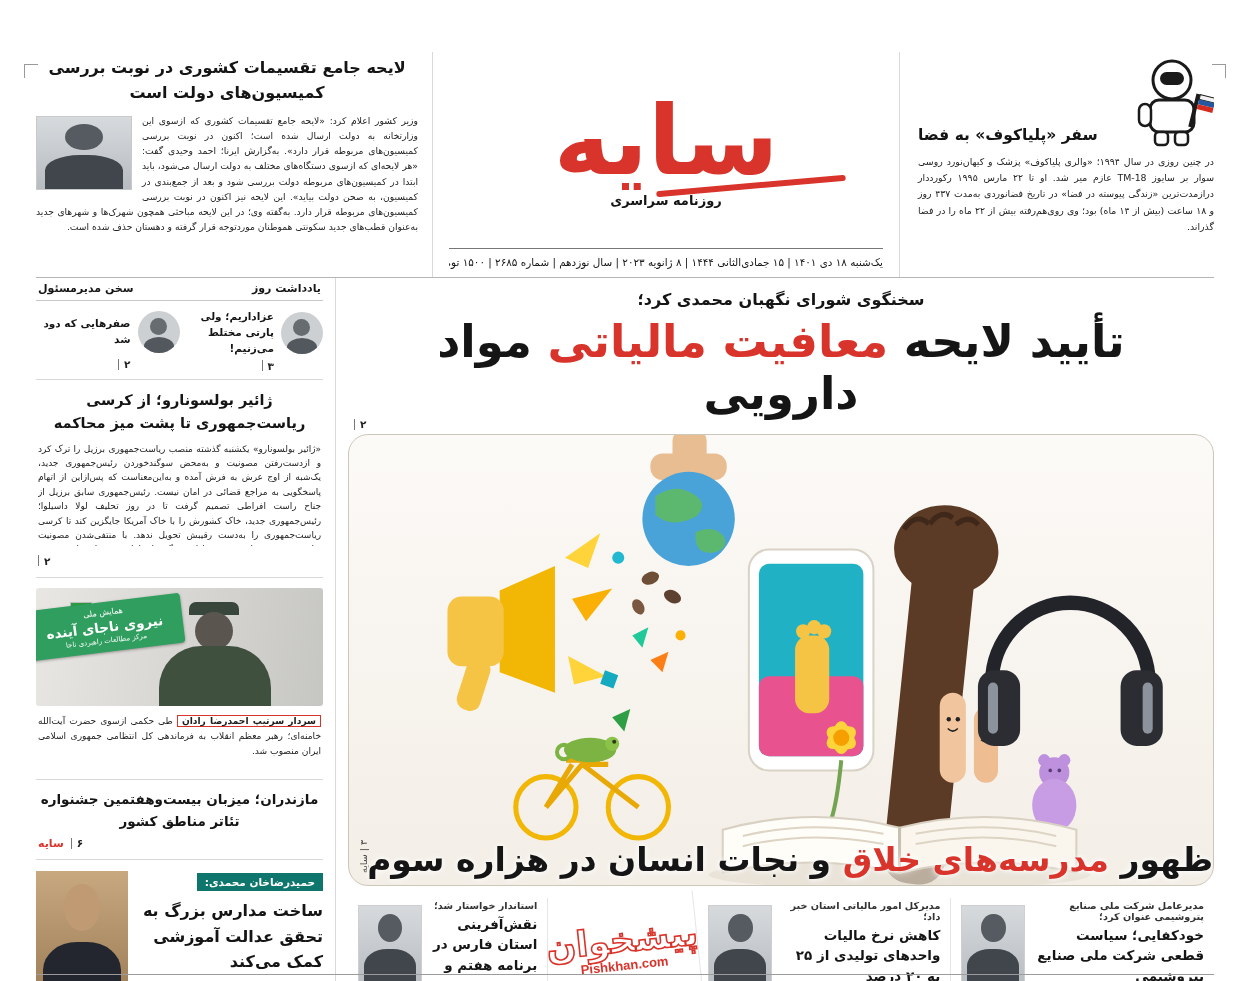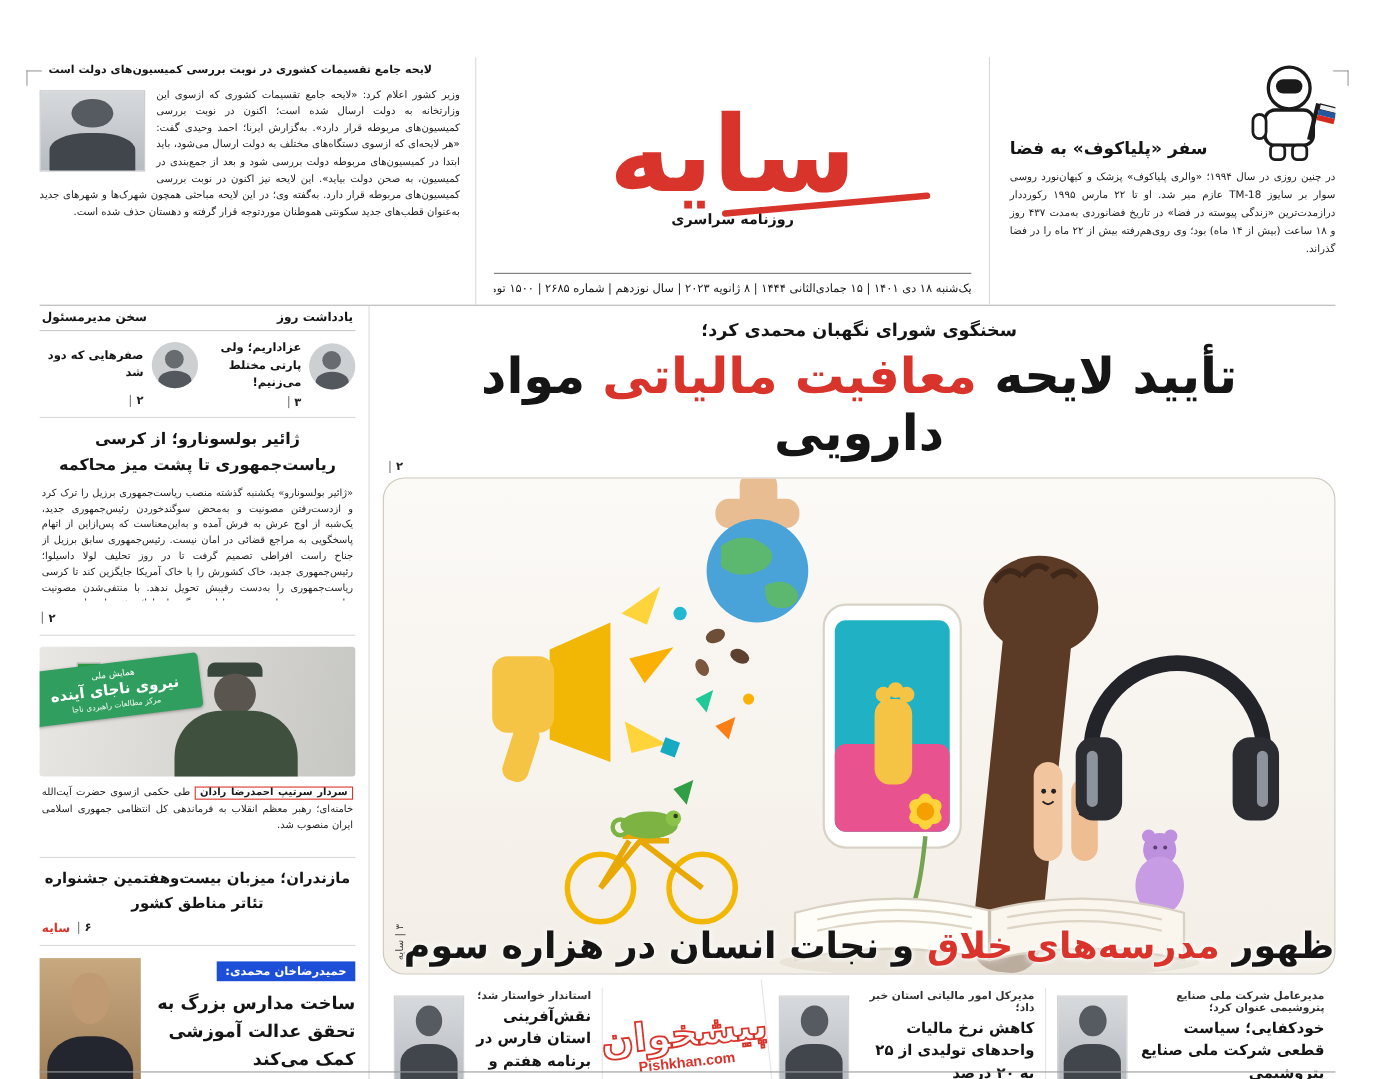--- a/index.html
+++ b/index.html
@@ -20,21 +20,21 @@
 
   .top-center{flex:1;min-width:0;display:flex;flex-direction:column;border-left:1px solid var(--rule);border-right:1px solid var(--rule);padding:0 16px;margin:0 14px}
   .logo-wrap{flex:1;display:flex;flex-direction:column;align-items:center;justify-content:center;position:relative}
   .logo{font-size:96px;font-weight:700;color:var(--accent);line-height:1;letter-spacing:-2px}
   .logo-tail{width:190px;height:6px;background:var(--accent);border-radius:4px;transform:rotate(-5deg);margin-top:-6px;margin-left:170px}
   .tagline{font-size:13px;font-weight:700;letter-spacing:1px;margin-top:4px}
   .dateline{border-top:1px solid #777;padding:7px 0 9px;font-size:10.4px;text-align:center;white-space:nowrap;overflow:hidden}
 
   .top-minister{width:382px;flex-shrink:0}
   .tm-label{font-size:11px;font-weight:700}
-  .tm-headline{font-size:10px;font-weight:800;line-height:1.55;text-align:left;margin:4px 8px 7px}
+  .tm-headline{font-size:16px;font-weight:800;line-height:1.55;text-align:center;margin:4px 8px 7px}
   .tm-body{font-size:9.2px;line-height:1.66;text-align:justify;color:#222}
   .tm-photo{float:left;width:96px;height:74px;margin:3px 10px 4px 0;border:1px solid #c9c9c9}
 
   
   .photo{position:relative;overflow:hidden;background:linear-gradient(#d7dadd,#b7bcc1)}
   .photo .head{position:absolute;display:block;width:40%;height:36%;border-radius:50%;left:30%;top:10%;background:#565b61}
   .photo .body{position:absolute;display:block;width:84%;height:48%;border-radius:44% 44% 0 0;left:8%;bottom:-2%;background:#41464d}
   .avatar{width:42px;height:42px;border-radius:50%;flex-shrink:0;background:#ccd0d3;position:relative;overflow:hidden}
   .avatar::before{content:"";position:absolute;width:17px;height:17px;border-radius:50%;background:#676c71;top:7px;left:12px}
   .avatar::after{content:"";position:absolute;width:30px;height:18px;border-radius:50% 50% 0 0;background:#53585e;bottom:-2px;left:6px}
@@ -101,21 +101,21 @@
   .caption{font-size:9.1px;line-height:1.68;text-align:justify;padding:0 2px 20px;border-bottom:1px solid var(--rule);color:#1b1b1b}
   .cap-name{border:1px solid var(--accent);padding:0 4px;font-weight:800}
 
   .theater{padding:9px 2px;border-bottom:1px solid var(--rule)}
   .theater-headline{font-size:13.5px;font-weight:800;text-align:center;line-height:1.6}
   .theater-meta{display:flex;align-items:center;justify-content:flex-end;gap:7px;margin-top:4px}
   .brand-mini{color:var(--accent);font-size:11px;font-weight:800}
 
   .schools{display:flex;gap:10px;padding-top:11px;align-items:flex-start}
   .s-text{flex:1;min-width:0}
-  .s-label{display:inline-block;background:#1d4ed8;color:#fff;font-size:10.5px;font-weight:700;padding:3px 8px;margin-bottom:7px}
+  .s-label{display:inline-block;background:#0f766e;color:#fff;font-size:10.5px;font-weight:700;padding:3px 8px;margin-bottom:7px}
   .s-headline{font-size:16px;font-weight:700;line-height:1.62}
   .s-photo{width:92px;height:132px;flex-shrink:0;background:linear-gradient(#c7a87f,#9a7b55)}
   .s-photo .head{background:#c09a72}
   .s-photo .body{background:#23262e}
 </style>
 </head>
 <body>
 
 <div class="page">
   <span class="crop-left"></span>

